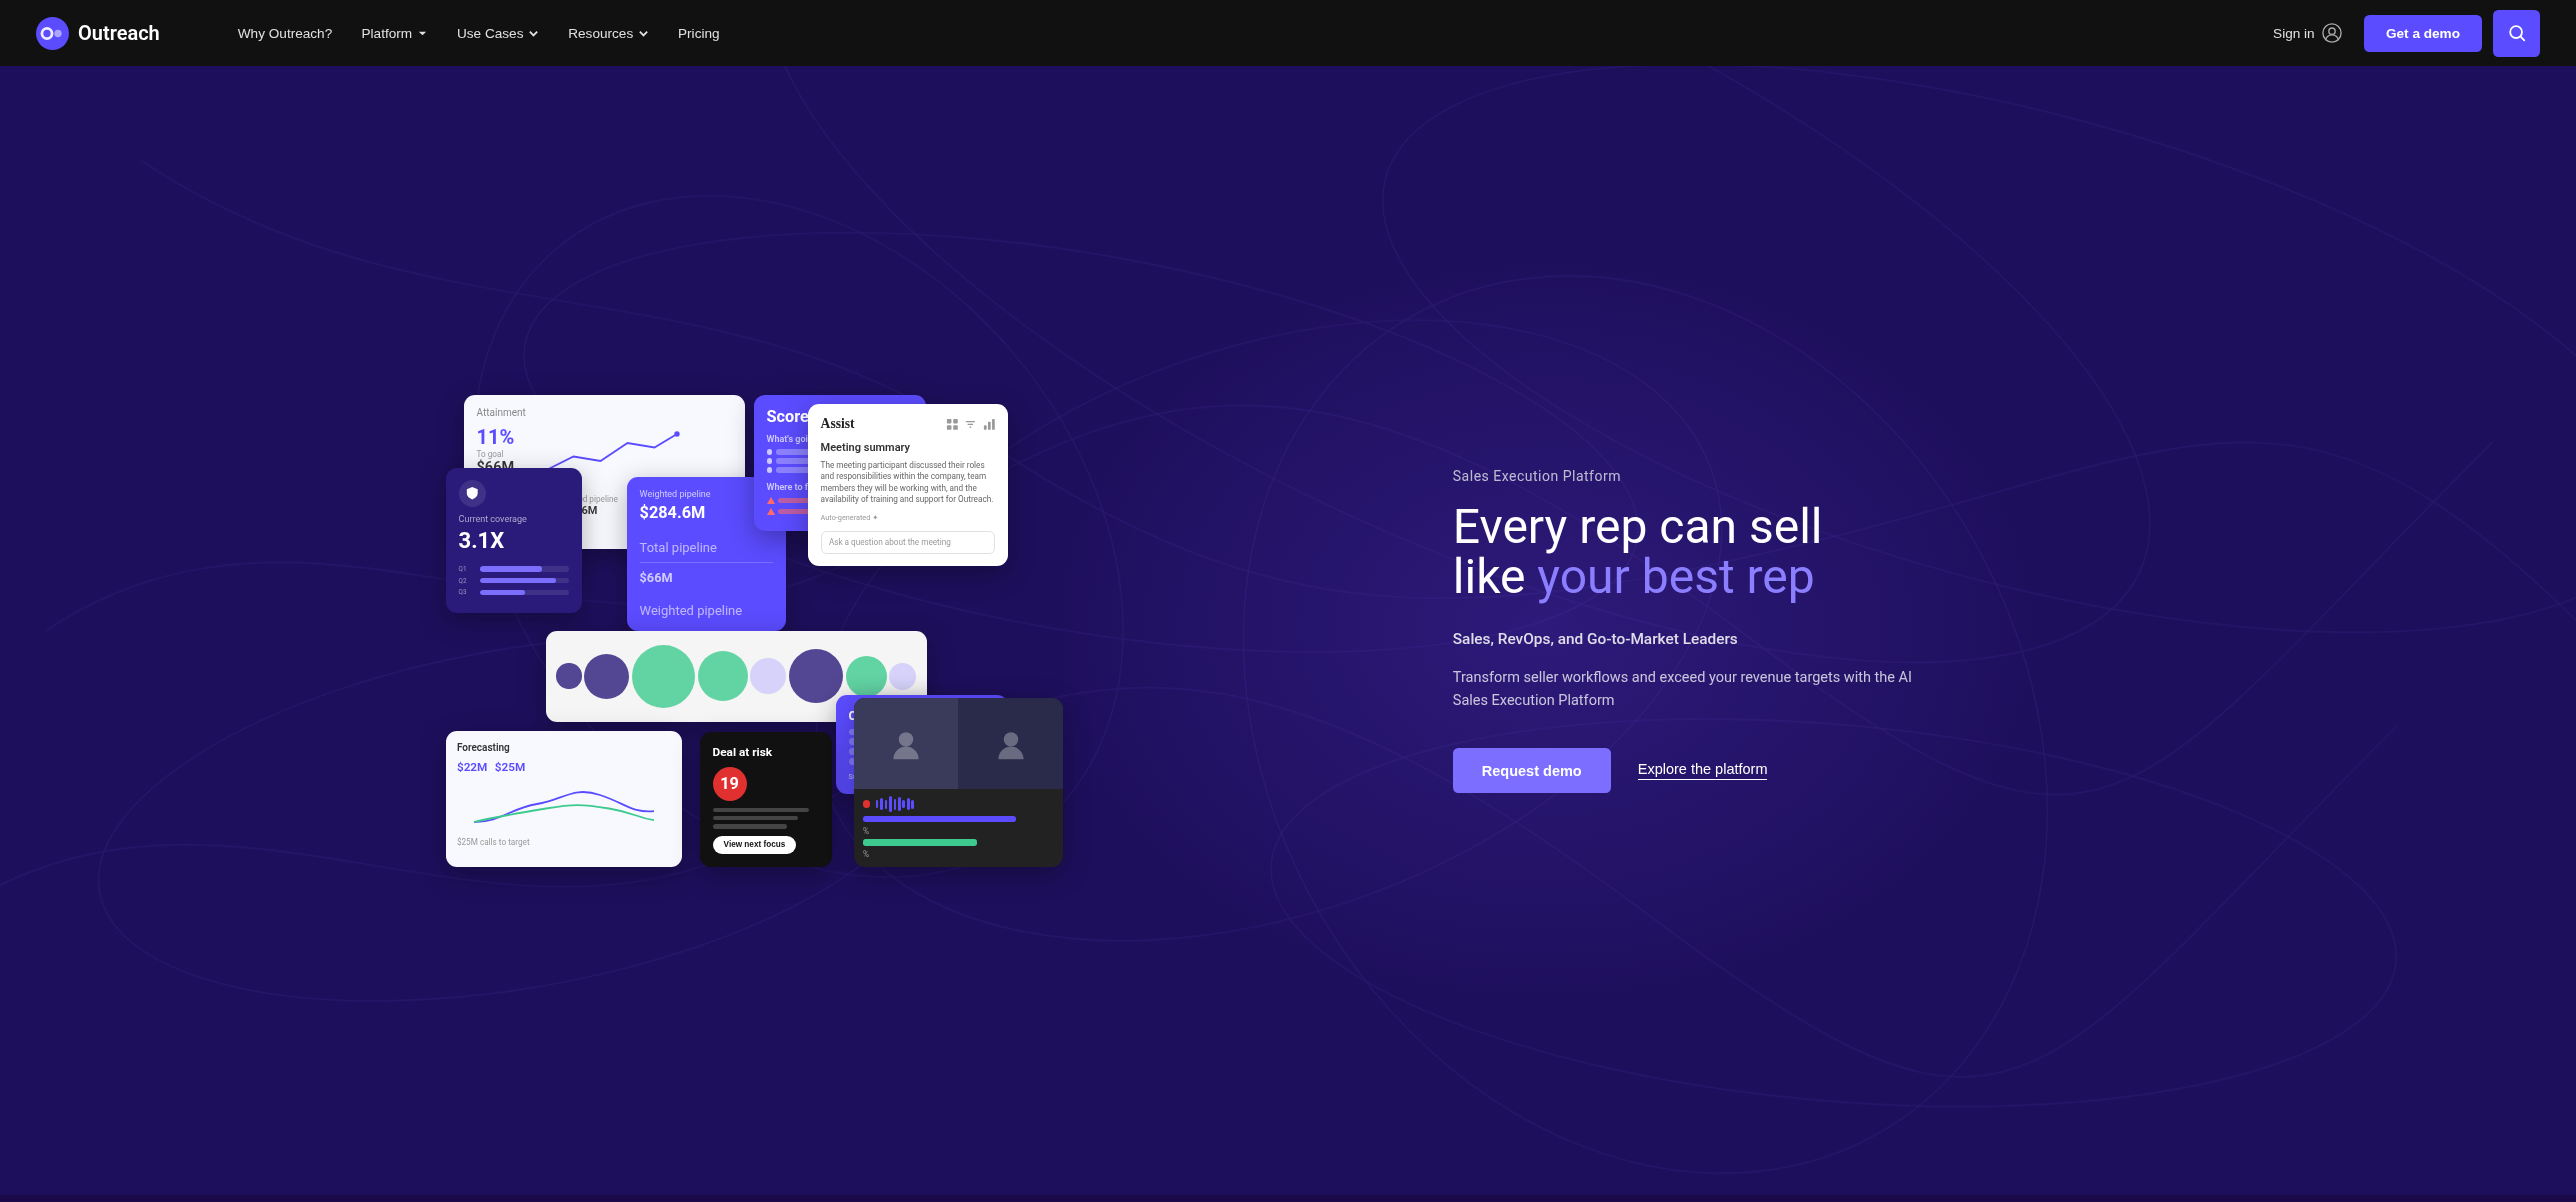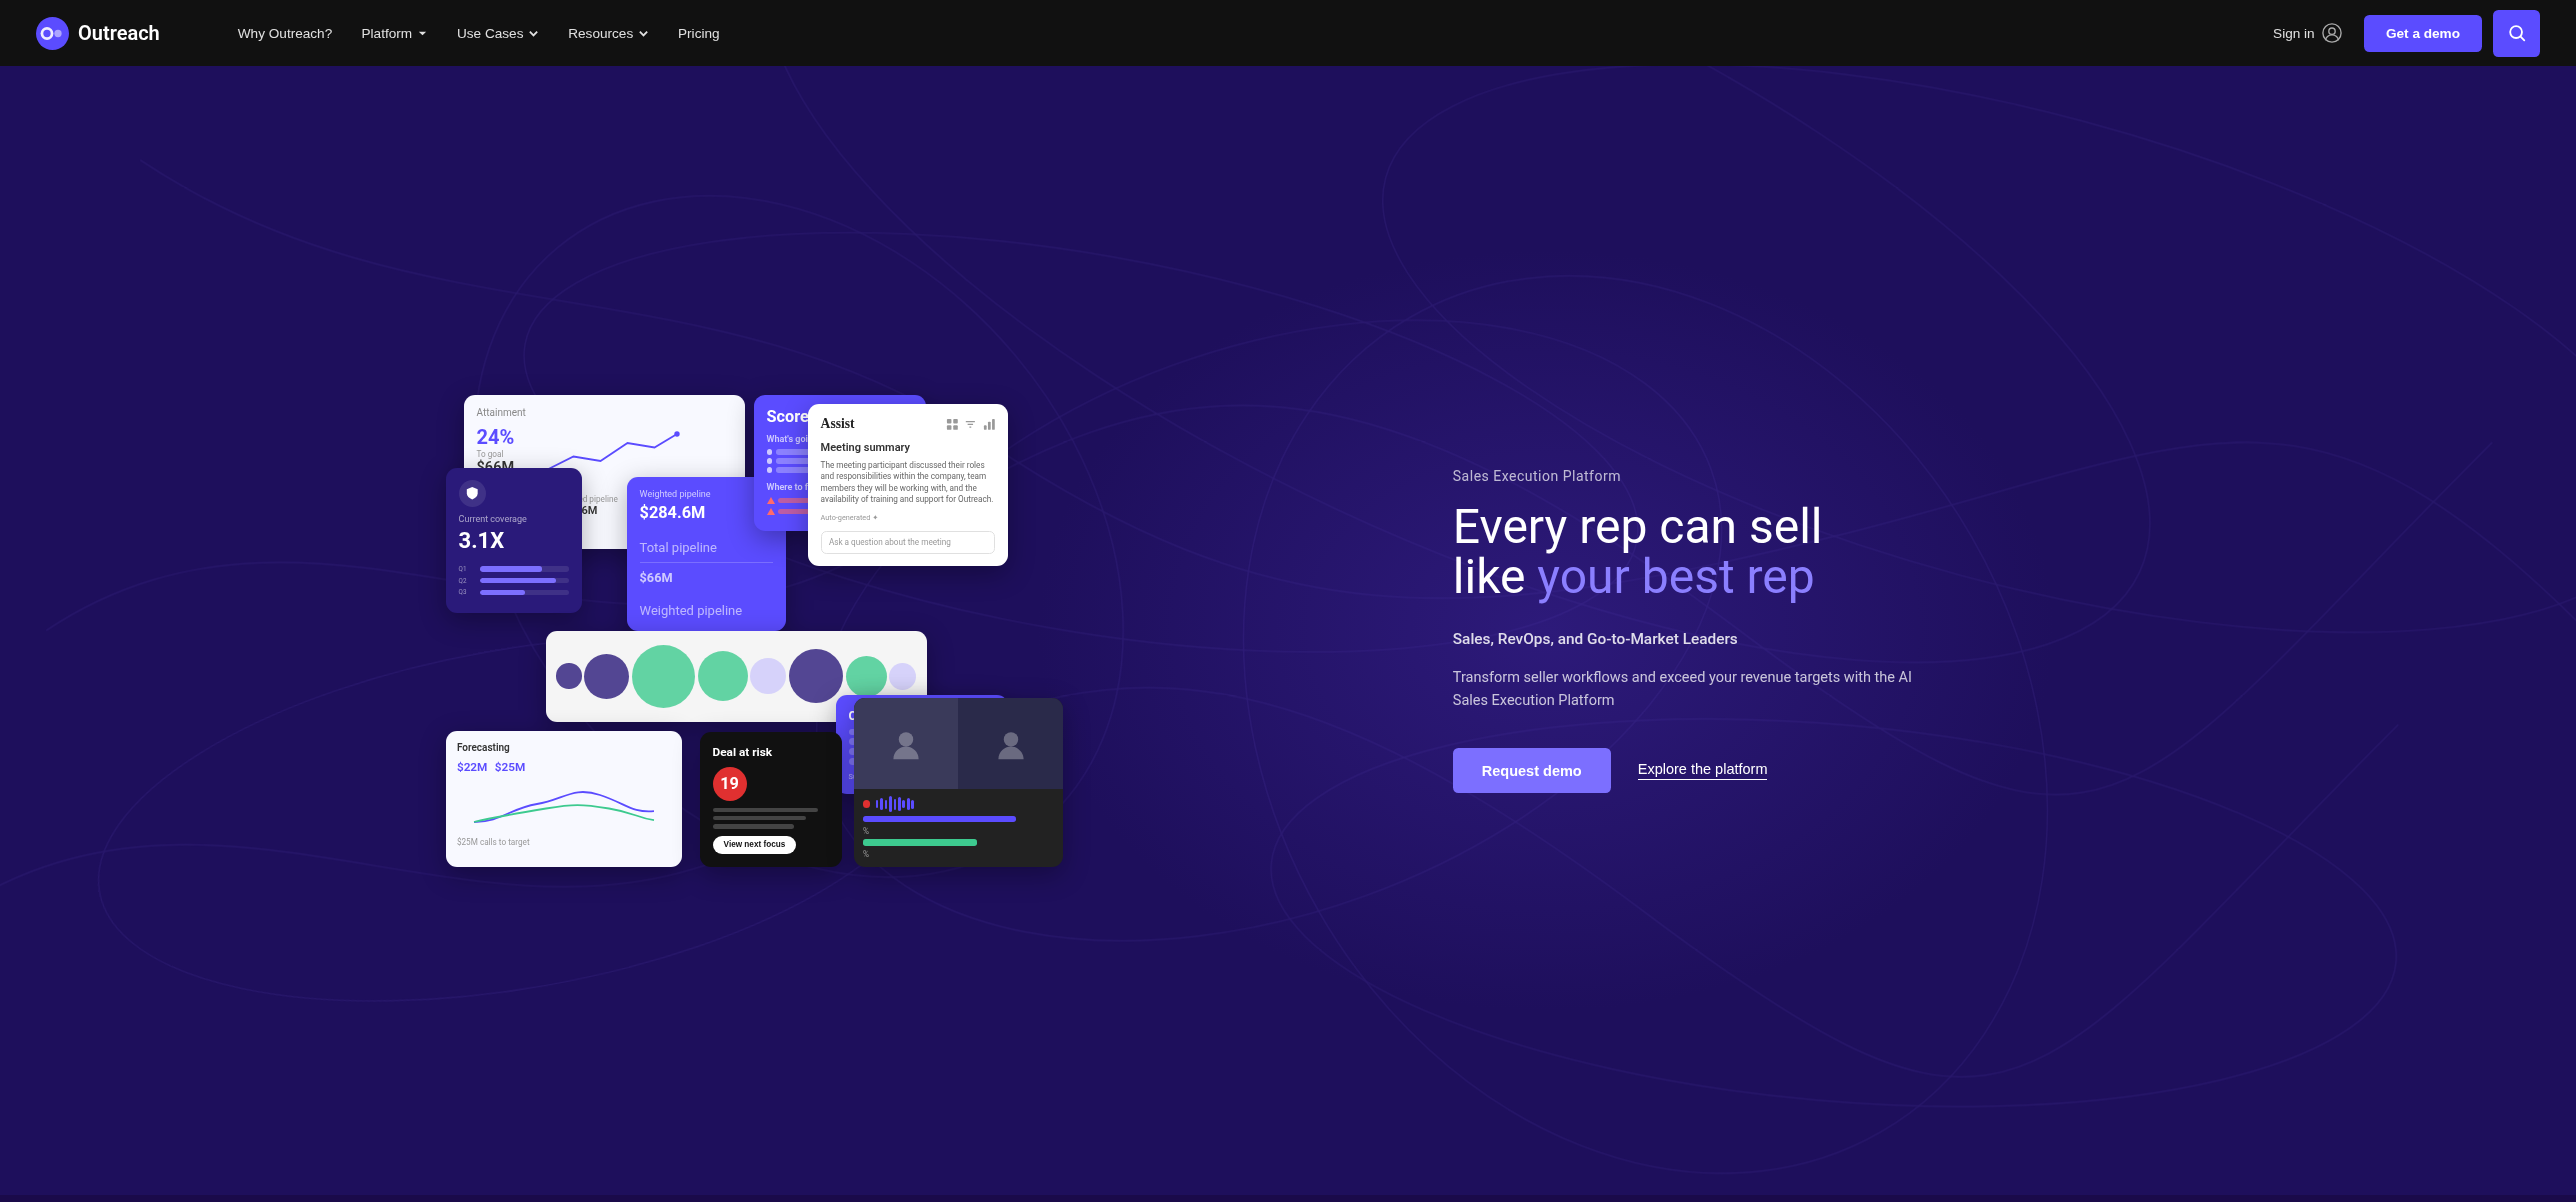--- a/index.html
+++ b/index.html
@@ -565,21 +565,21 @@
     .fa-amount {
       font-size: 11.8px;
       font-weight: 600;
       color: #5b4cff;
     }
 
     
     .card-deal {
       bottom: 0;
       left: 254px;
-      width: 142px;
+      width: 132px;
       background: #111;
       color: white;
       padding: 12.7px;
     }
 
     .deal-label {
       font-size: 11.8px;
       font-weight: 700;
       line-height: 1.2;
     }
@@ -843,21 +843,21 @@
     </svg>
   </div>
 
   <div class="hero-left">
     <div class="cards-container">
 
       <div class="card card-attainment">
         <div class="attain-header">Attainment</div>
         <div class="attain-row">
           <div class="attain-stat">
-            <span class="attain-pct">24%</span>
+            <span class="attain-pct">11%</span>
             <span class="attain-label">To goal</span>
             <span class="attain-amount">$66M</span>
             <span class="attain-label">The quarter</span>
           </div>
           <svg class="chart-mini" viewBox="0 0 160 60">
             <polyline points="10,50 40,35 70,40 100,20 130,25 155,10" fill="none" stroke="#5b4cff" stroke-width="2"></polyline>
             <circle cx="155" cy="10" r="3" fill="#5b4cff"></circle>
           </svg>
         </div>
         <div class="attain-bottom">

